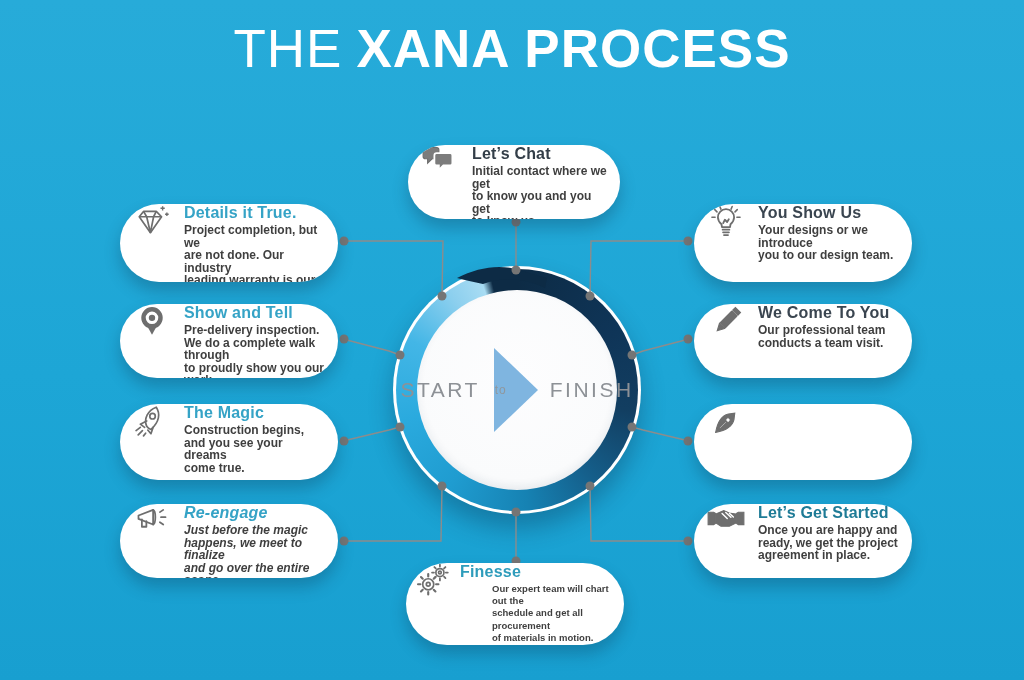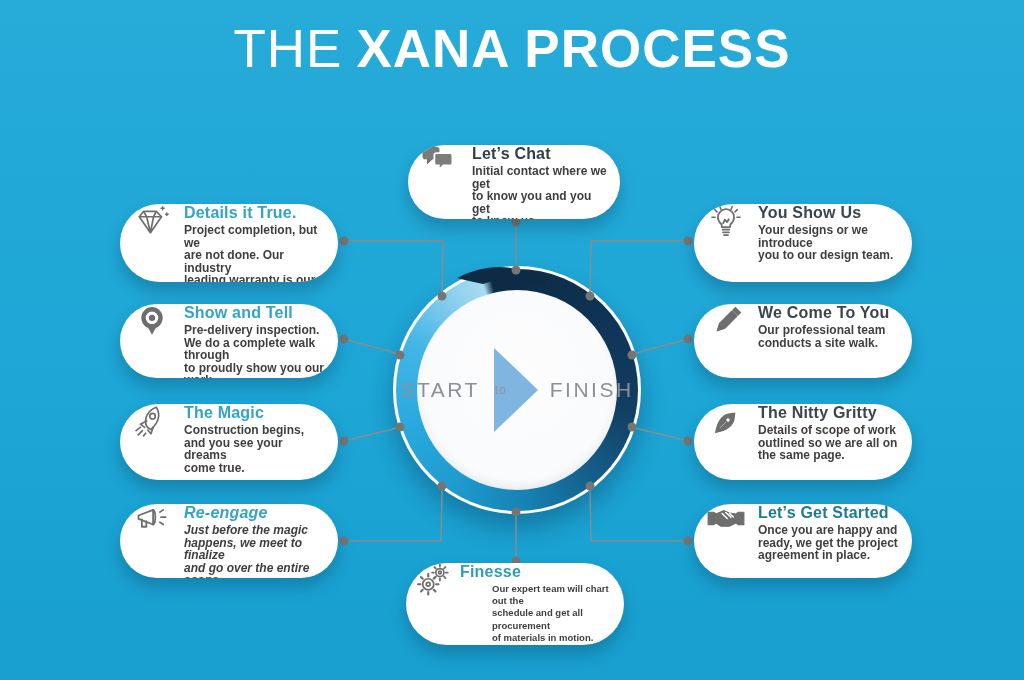--- a/index.html
+++ b/index.html
@@ -238,40 +238,34 @@
         <g transform="rotate(135 16 16)">
           <rect x="5.2" y="12.8" width="15" height="6.4" rx="0.5"></rect>
           <path d="M21 12.8 L27 16 L21 19.2 Z"></path>
           <rect x="1" y="12.8" width="3.2" height="6.4"></rect>
         </g>
       </svg>
     </span>
     <div class="txt">
       <div class="card-title" style="color: rgb(58, 69, 80);">We Come To You</div>
       <div class="card-body">Our professional team
-conducts a site walk.</div>
+conducts a team visit.</div>
     </div>
   </div>
 
   <div class="card" id="card-nitty">
     <span class="icon">
       <svg width="36" height="36" viewBox="0 0 32 32" stroke="none" fill="#6e6e6e">
         <g transform="rotate(45 16 16)">
           <path d="M16 29 C10.5 21 9 15 12.5 9.5 L16 5 L19.5 9.5 C23 15 21.5 21 16 29 Z"></path>
           <circle cx="16" cy="13.5" r="2" fill="#ffffff"></circle>
           <path d="M15.4 15.5 h1.2 V24 h-1.2 Z" fill="#ffffff"></path>
         </g>
       </svg>
     </span>
-    <div class="txt">
-      <div class="card-title" style="color: rgb(58, 69, 80);">The Nitty Gritty</div>
-      <div class="card-body">Details of scope of work
-outlined so we are all on
-the same page.</div>
-    </div>
   </div>
 
   <div class="card" id="card-started">
     <span class="icon">
       <svg width="38" height="30" viewBox="0 0 34 26" stroke="none" fill="#6e6e6e">
         <path d="M1 7 h5 l1.5 1 v9 L6 18 H1 Z"></path>
         <path d="M28 7 h5 v11 h-5 l-1.5 -1 V8 Z"></path>
         <path d="M8 8.5 L15 5.5 L21 8 L26 8.5 V16.5 L20 19.5 L12.5 19.5 L8 16.5 Z"></path>
         <path d="M13.5 8 l4.6 4.6 M16.8 7.2 l4.6 4.2 M20 7.8 l3.6 3.4" stroke="#ffffff" stroke-width="1.3" fill="none" stroke-linecap="round"></path>
       </svg>

